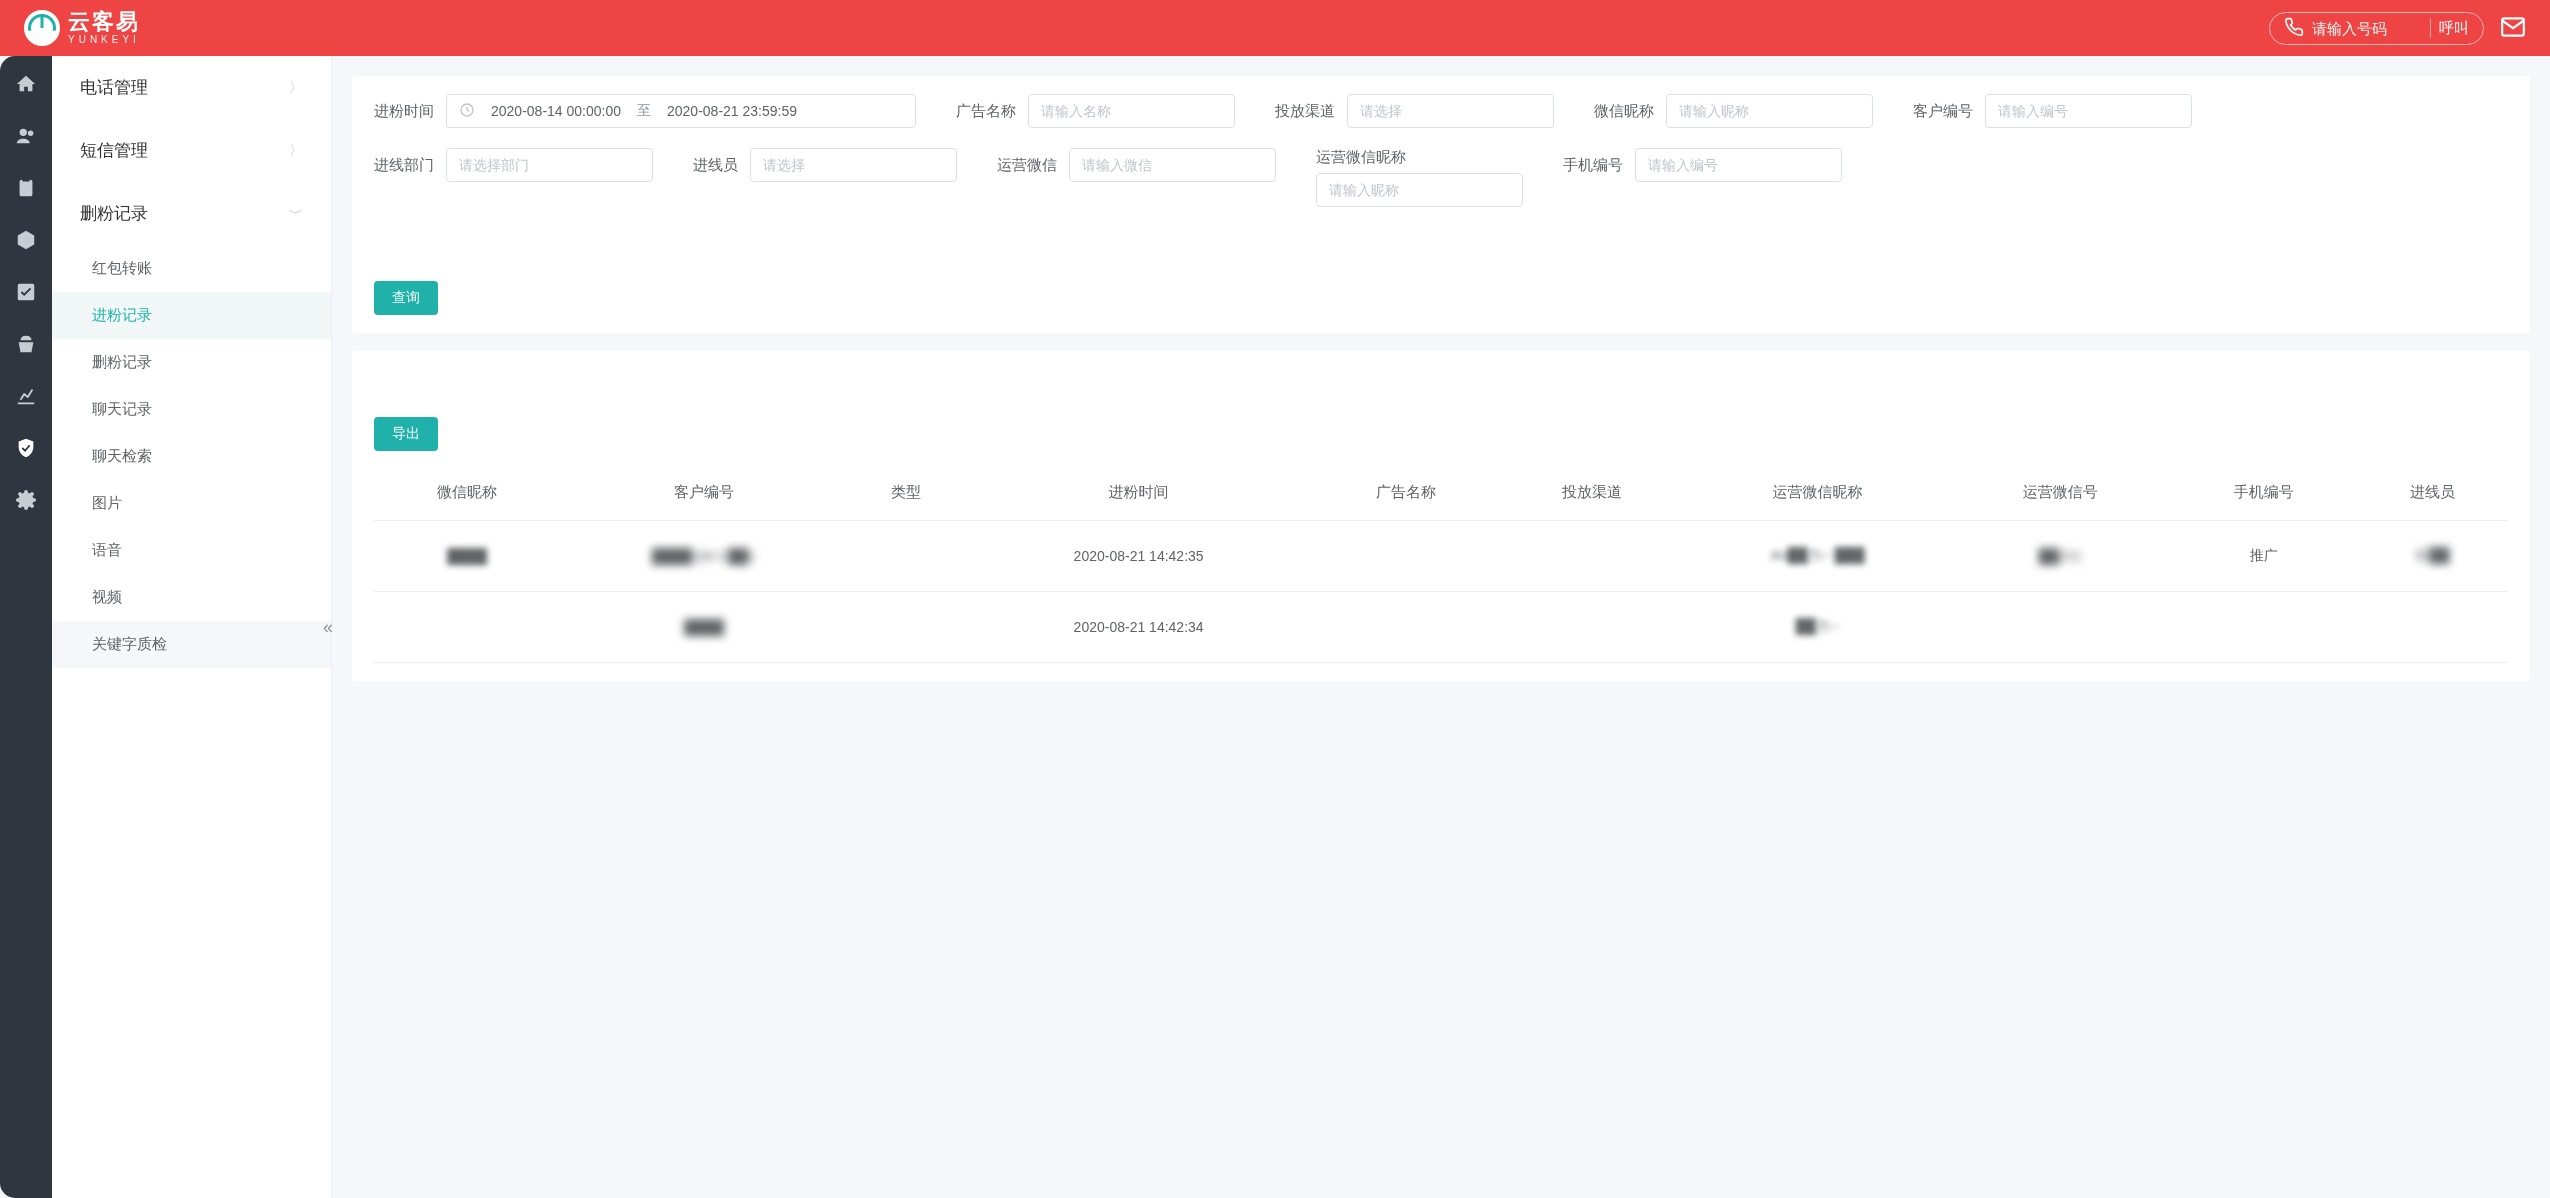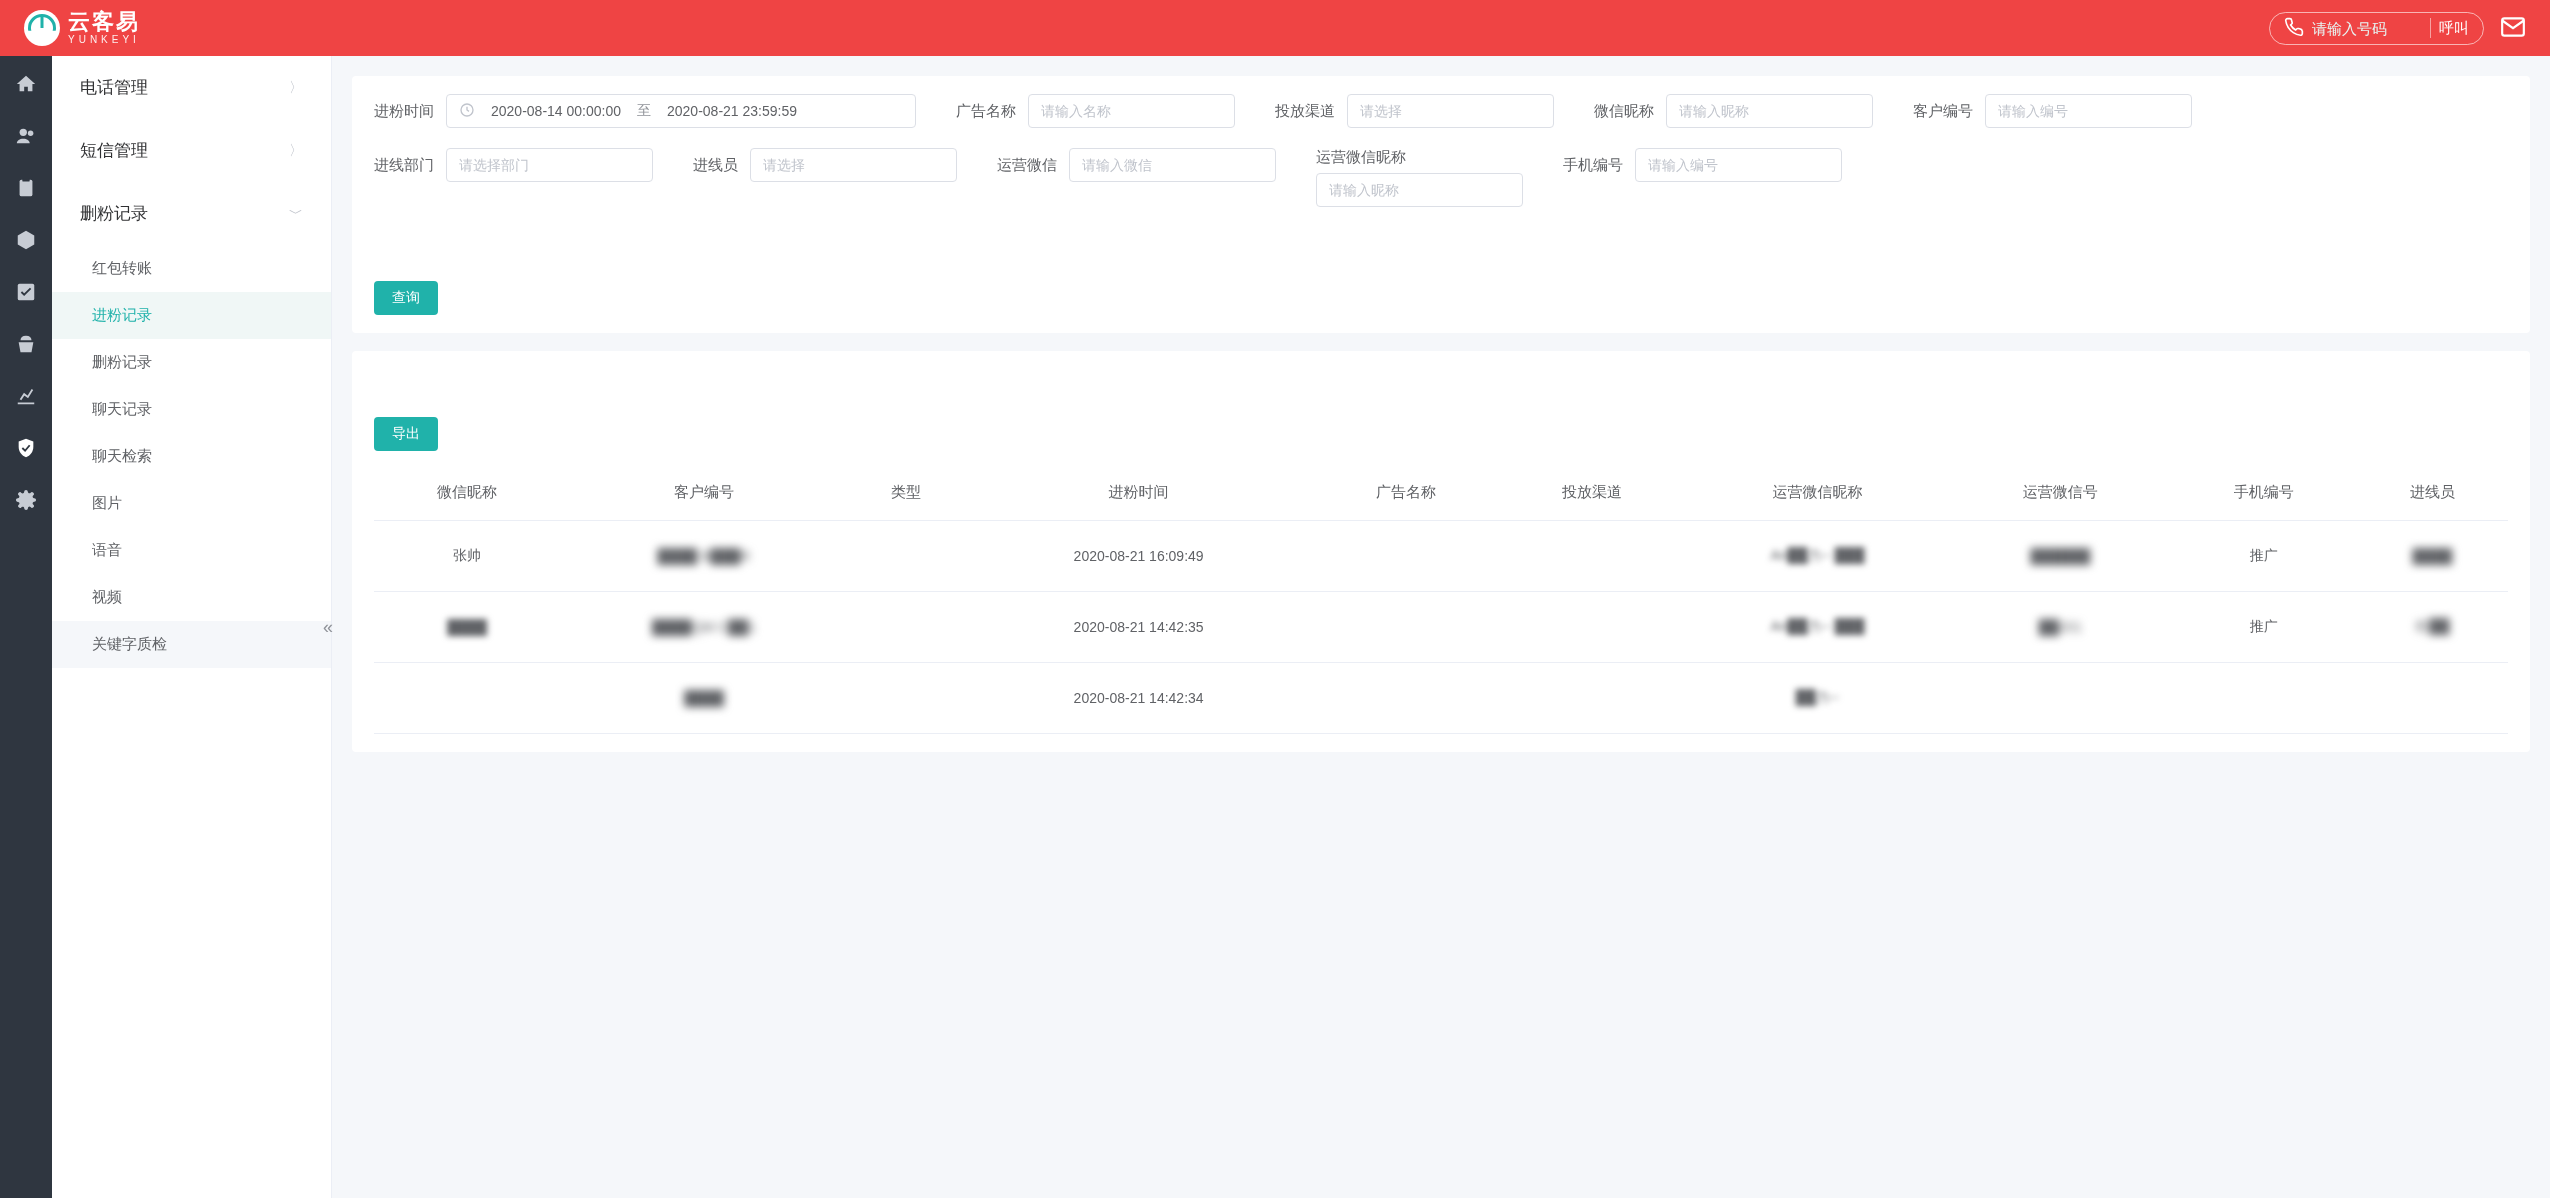--- a/index.html
+++ b/index.html
@@ -17,21 +17,21 @@
 .logo-en { font-size: 10px; letter-spacing: 4px; margin-top: 2px; opacity: .9; }
 .header-right { display: flex; align-items: center; gap: 16px; }
 .dial-box { display: flex; align-items: center; border: 1px solid rgba(255,255,255,.6); border-radius: 20px; padding: 4px 14px; gap: 8px; }
 .dial-box input { background: transparent; border: none; outline: none; color: #fff; font-size: 15px; width: 110px; }
 .dial-box input::placeholder { color: #e7f7f5; }
 .divider-v { width: 1px; height: 20px; background: rgba(255,255,255,.5); }
 .call-label { font-size: 15px; }
 .mail-icon svg { width: 26px; height: 26px; }
 
 
-.body { flex: 1; display: flex; overflow: hidden; }
+.body { flex: 1; display: flex; overflow: hidden; border-radius: 15px; }
 .rail { width: 52px; background: #2f3640; display: flex; flex-direction: column; align-items: center; padding-top: 16px; gap: 28px; }
 .rail-item { width: 24px; height: 24px; color: #c7ccd4; display: flex; align-items: center; justify-content: center; cursor: pointer; }
 .rail-item.active { color: #fff; }
 .rail-item svg { width: 22px; height: 22px; }
 
 .sidebar { width: 280px; background: #fff; border-right: 1px solid #ebeef5; position: relative; }
 .side-group { }
 .side-group-head { display: flex; align-items: center; justify-content: space-between; padding: 20px 28px; font-size: 17px; color: #303133; cursor: pointer; }
 .side-group-head .chev { color: #c0c4cc; font-size: 14px; }
 .side-sub { }
@@ -265,32 +265,20 @@
               <th>广告名称</th>
               <th>投放渠道</th>
               <th>运营微信昵称</th>
               <th>运营微信号</th>
               <th>手机编号</th>
               <th>进线员</th>
             </tr>
           </thead>
           <tbody id="tbody">
               <tr>
-                <td>张帅</td>
-                <td class="blur">████ B███R</td>
-                <td></td>
-                <td>2020-08-21 16:09:49</td>
-                <td></td>
-                <td></td>
-                <td class="blur-weak">An██力-- ███</td>
-                <td class="blur">██████</td>
-                <td>推广</td>
-                <td class="blur">████</td>
-              </tr>
-              <tr>
                 <td class="blur-weak">████</td>
                 <td class="blur">████QM C██1</td>
                 <td></td>
                 <td>2020-08-21 14:42:35</td>
                 <td></td>
                 <td></td>
                 <td class="blur-weak">An██力-- ███</td>
                 <td class="blur">██201</td>
                 <td>推广</td>
                 <td class="blur">程██</td>

